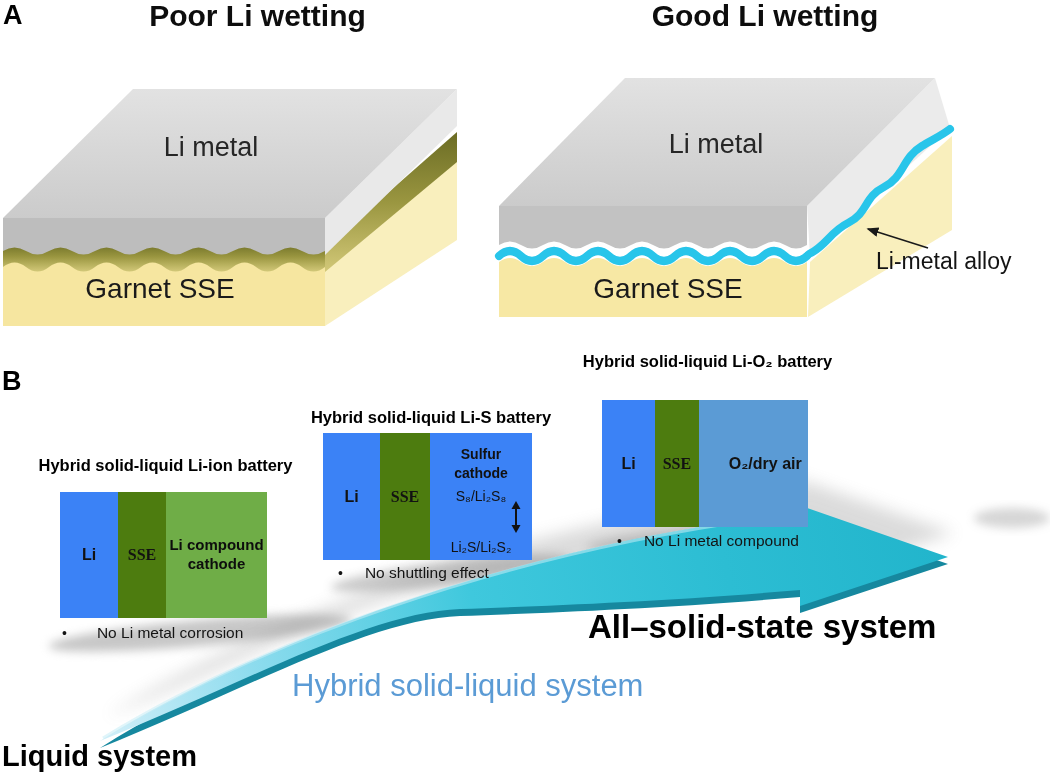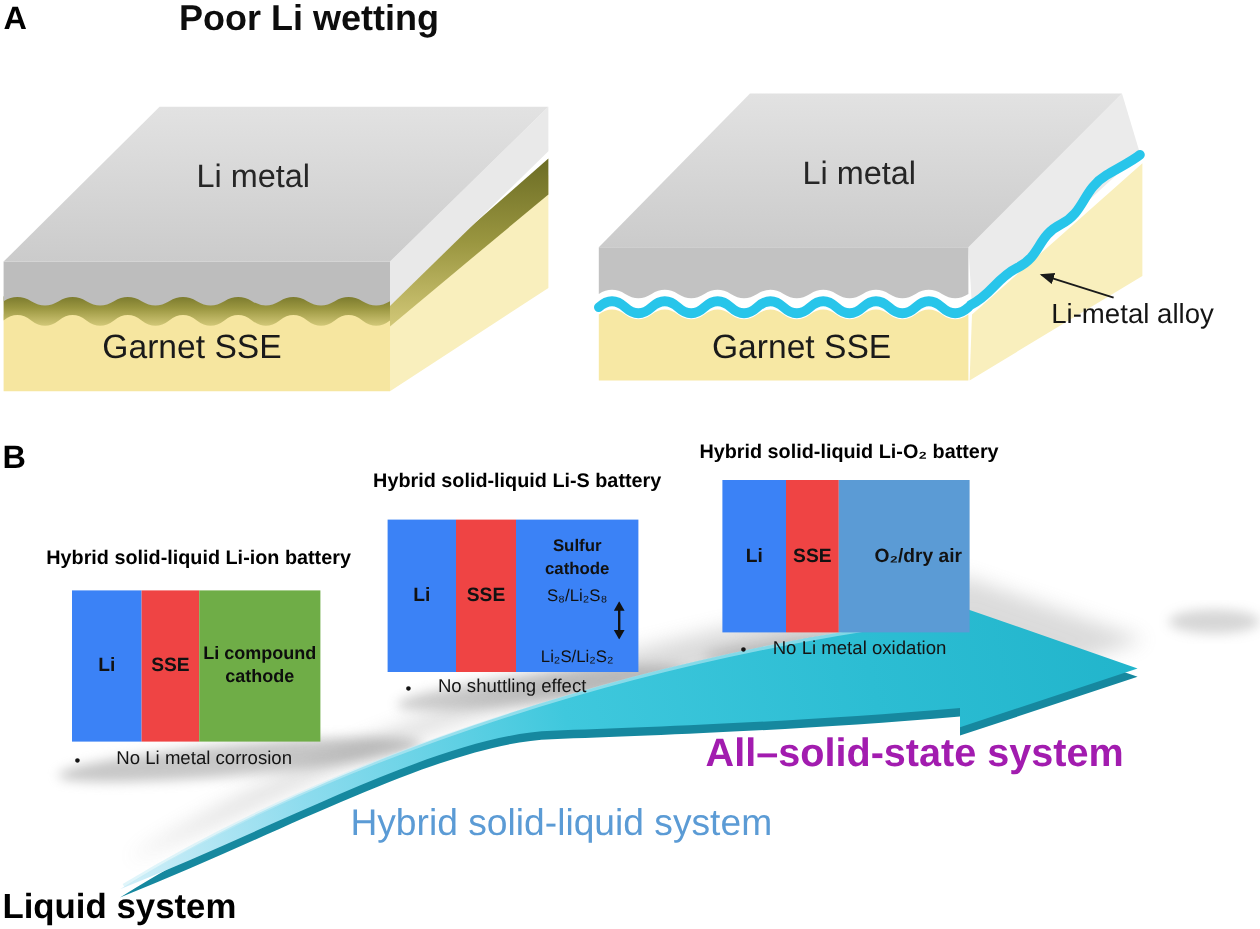--- a/index.html
+++ b/index.html
@@ -12,27 +12,27 @@
   .center{text-align:center;}
   .panel-letter{font-size:27px;font-weight:bold;color:#000;}
   .slab-title{font-size:30px;font-weight:bold;color:#0d0d0d;text-align:center;}
   .slab-label{font-size:27px;color:#262626;}
   .garnet-label{font-size:28px;color:#1a1a1a;}
   .alloy-label{font-size:23px;color:#141414;}
   .bat-title{font-size:16.5px;font-weight:bold;color:#000;}
   .bullet{display:flex;align-items:flex-start;font-size:15.5px;color:#141414;z-index:2;position:absolute;}
   .bullet .dot{font-size:14px;line-height:19px;}
   .big-black{font-size:29px;font-weight:bold;color:#000;}
-  .big-black-lg{font-size:33px;font-weight:bold;color:#a21caf;}
+  .big-black-lg{font-size:33px;font-weight:bold;color:#000000;}
   .big-blue{font-size:31px;font-weight:normal;color:#5b9bd5;}
   .battery{position:absolute;display:flex;z-index:2;}
   .layer{display:flex;align-items:center;justify-content:center;height:100%;box-sizing:border-box;}
   .layer-label{font-size:16px;font-weight:bold;color:#121212;}
   .anode{background:#3b82f6;}
-  .sse{background:#ef4444;}
+  .sse{background:#4d7c0f;font-family:Liberation Serif, serif;}
   .cath-green{background:#6fad47;flex-direction:column;}
   .cath-orange{background:#3b82f6;position:relative;}
   .cath-blue{background:#5b9bd5;}
   .cath-line{font-size:15px;font-weight:bold;color:#0d0d0d;line-height:1.25;text-align:left;}
   .sp{position:absolute;left:0;width:100%;text-align:center;font-size:14px;color:#111;}
   .updown{position:absolute;right:10px;top:68px;}
 </style>
 </head>
 <body>
 
@@ -100,32 +100,33 @@
       <path transform="translate(0,7)" fill="#16889f" d="M100,741 C 260,640 520,545 793,514 L790,502 L948,557 L800,606 L800,590 C 660,602 540,606 460,609 C 370,612 240,685 100,741 Z"></path>
       <path fill="url(#tealG)" d="M100,741 C 260,640 520,545 793,514 L790,502 L948,557 L800,606 L800,590 C 660,602 540,606 460,609 C 370,612 240,685 100,741 Z"></path>
       <path fill="none" stroke="#c6ecf6" stroke-width="3" opacity="0.55" d="M103,738 C 260,642 500,555 760,519"></path>
     </g>
   </svg>
 
   <div class="txt panel-letter" style="left:3px;top:0px;">A</div>
   <div class="txt panel-letter" style="left:2px;top:366px;">B</div>
 
   <div class="txt slab-title center" style="left:107px;top:-1px;width:301px;">Poor Li wetting</div>
+  <div class="txt slab-title center" style="left:615px;top:-1px;width:300px;">Good Li wetting</div>
 
   <div class="txt slab-label center" style="left:111px;top:132px;width:200px;">Li metal</div>
   <div class="txt slab-label center" style="left:616px;top:129px;width:200px;">Li metal</div>
 
   <div class="txt garnet-label center" style="left:35px;top:273px;width:250px;">Garnet SSE</div>
   <div class="txt garnet-label center" style="left:543px;top:273px;width:250px;">Garnet SSE</div>
 
   <div class="txt bat-title center" style="left:15px;top:456px;width:301px;">Hybrid solid-liquid Li-ion battery</div>
 
   <div class="txt alloy-label" style="left:876px;top:248px;">Li-metal alloy</div>
-  <div class="txt bat-title center" style="left:281px;top:392px;width:300px;">Hybrid solid-liquid Li-S battery</div>
-  <div class="txt bat-title center" style="left:552px;top:368px;width:311px;">Hybrid solid-liquid Li-O₂ battery</div>
+  <div class="txt bat-title center" style="left:281px;top:408px;width:300px;">Hybrid solid-liquid Li-S battery</div>
+  <div class="txt bat-title center" style="left:552px;top:352px;width:311px;">Hybrid solid-liquid Li-O₂ battery</div>
 
   <div class="battery" style="left:60px;top:492px;width:207px;height:126px;">
     <div class="layer anode" style="width:58px;">
       <span class="layer-label">Li</span>
     </div>
     <div class="layer sse" style="width:48px;">
       <span class="layer-label">SSE</span>
     </div>
     <div class="layer cath-green" style="width:101px;">
       <div class="cath-line">Li compound</div>
@@ -168,20 +169,20 @@
   <div class="bullet" style="left:62px;top:624px;gap:30px;">
     <span class="dot">•</span>
     <span>No Li metal corrosion</span>
   </div>
   <div class="bullet" style="left:338px;top:564px;gap:22px;">
     <span class="dot">•</span>
     <span>No shuttling effect</span>
   </div>
   <div class="bullet" style="left:617px;top:532px;gap:22px;">
     <span class="dot">•</span>
-    <span>No Li metal oxidation</span>
+    <span>No Li metal compound</span>
   </div>
 
   <div class="txt big-black" style="left:2px;top:740px;">Liquid system</div>
   <div class="txt big-blue" style="left:292px;top:668px;">Hybrid solid-liquid system</div>
   <div class="txt big-black-lg" style="left:588px;top:608px;">All–solid-state system</div>
 
 </div>
 
 </body></html>

